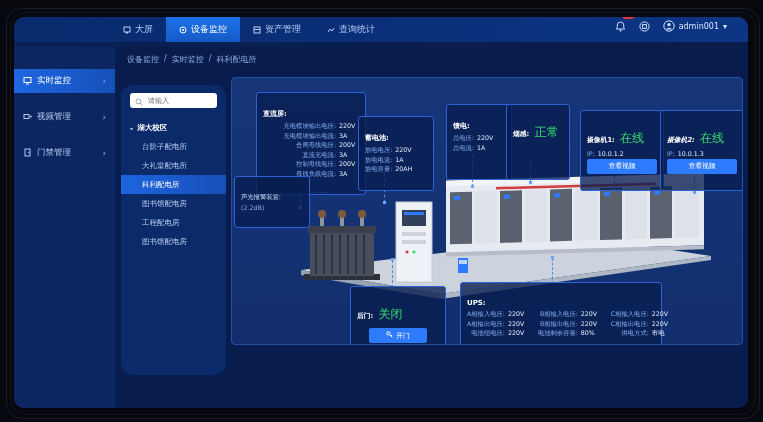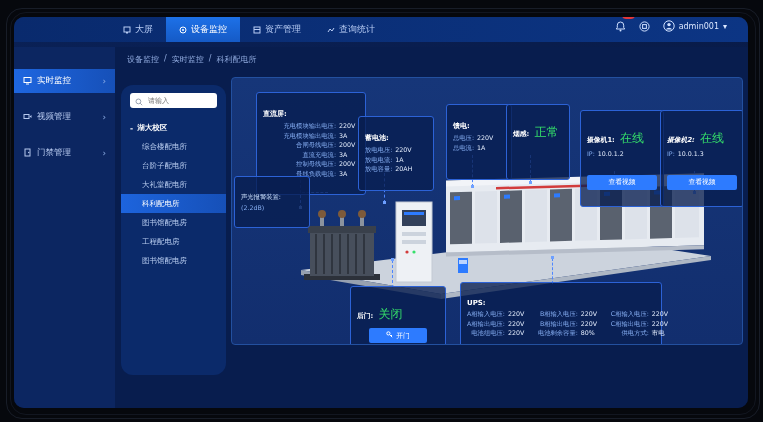--- a/index.html
+++ b/index.html
@@ -36,21 +36,21 @@
   .tree-item.selected{background:linear-gradient(90deg,#1d64dd,#1650b8);color:#fff;}
   
   .mainpanel{position:absolute;left:116px;top:30px;width:510px;height:266px;background:linear-gradient(180deg,#163679,#122e6e);border-radius:4px;border:1px solid #23509f;overflow:hidden;}
   .cbox{position:absolute;background:rgba(8,30,80,.78);border:1px solid #2c62d6;border-radius:3px;padding:16px 6px;color:#cfe3ff;}
   .cbox .title{color:#ffffff;font-size:7px;font-weight:bold;margin-bottom:2px;}
   .crow{display:flex;justify-content:flex-end;gap:3px;font-size:6.3px;line-height:9.5px;white-space:nowrap;}
   .crow .k{color:#86aef2;}
   .crow .v{color:#e6efff;min-width:20px;text-align:left;}
   .inline-k{color:#86aef2;font-size:6.8px;}
   .inline-v-green{color:#35e06a;font-size:12px;font-weight:normal;}
-  .btn{background:#2d7bff;color:#fff;border:none;border-radius:2px;font-size:6.8px;padding:2.5px 0;width:100%;margin-top:16px;cursor:pointer;font-family:"DejaVu Sans",sans-serif;display:flex;align-items:center;justify-content:center;gap:3px;}
+  .btn{background:#2d7bff;color:#fff;border:none;border-radius:2px;font-size:6.8px;padding:2.5px 0;width:100%;margin-top:0;cursor:pointer;font-family:"DejaVu Sans",sans-serif;display:flex;align-items:center;justify-content:center;gap:3px;}
   .conn{position:absolute;border-left:1px dashed #4e86ff;width:0;}
   .conn-h{position:absolute;border-top:1px dashed #4e86ff;height:0;}
   .dot{position:absolute;width:3px;height:3px;background:#6ea0ff;}
   .ups-grid{display:flex;gap:10px;}
   .ups-col .crow{justify-content:flex-end;}
   .roomsvg{position:absolute;left:14px;top:84px;}
 </style>
 </head>
 <body>
 
@@ -164,21 +164,20 @@
               <circle cx="3.4" cy="3.4" r="2.4" fill="none" stroke="#9aa3b2"></circle>
               <line x1="5.2" y1="5.2" x2="7.2" y2="7.2" stroke="#9aa3b2"></line>
             </svg></span>
         <input placeholder="请输入" style="">
       </div>
       <div class="tree">
         <div class="tree-root">
           <span>-</span>
           <span>湖大校区</span>
         </div>
-        <div class="tree-item">综合楼配电所</div>
         <div class="tree-item">台阶子配电所</div>
         <div class="tree-item">大礼堂配电所</div>
         <div class="tree-item selected">科利配电所</div>
         <div class="tree-item">图书馆配电房</div>
         <div class="tree-item">工程配电房</div>
         <div class="tree-item">图书馆配电房</div>
       </div>
     </div>
 
     <div class="mainpanel">

